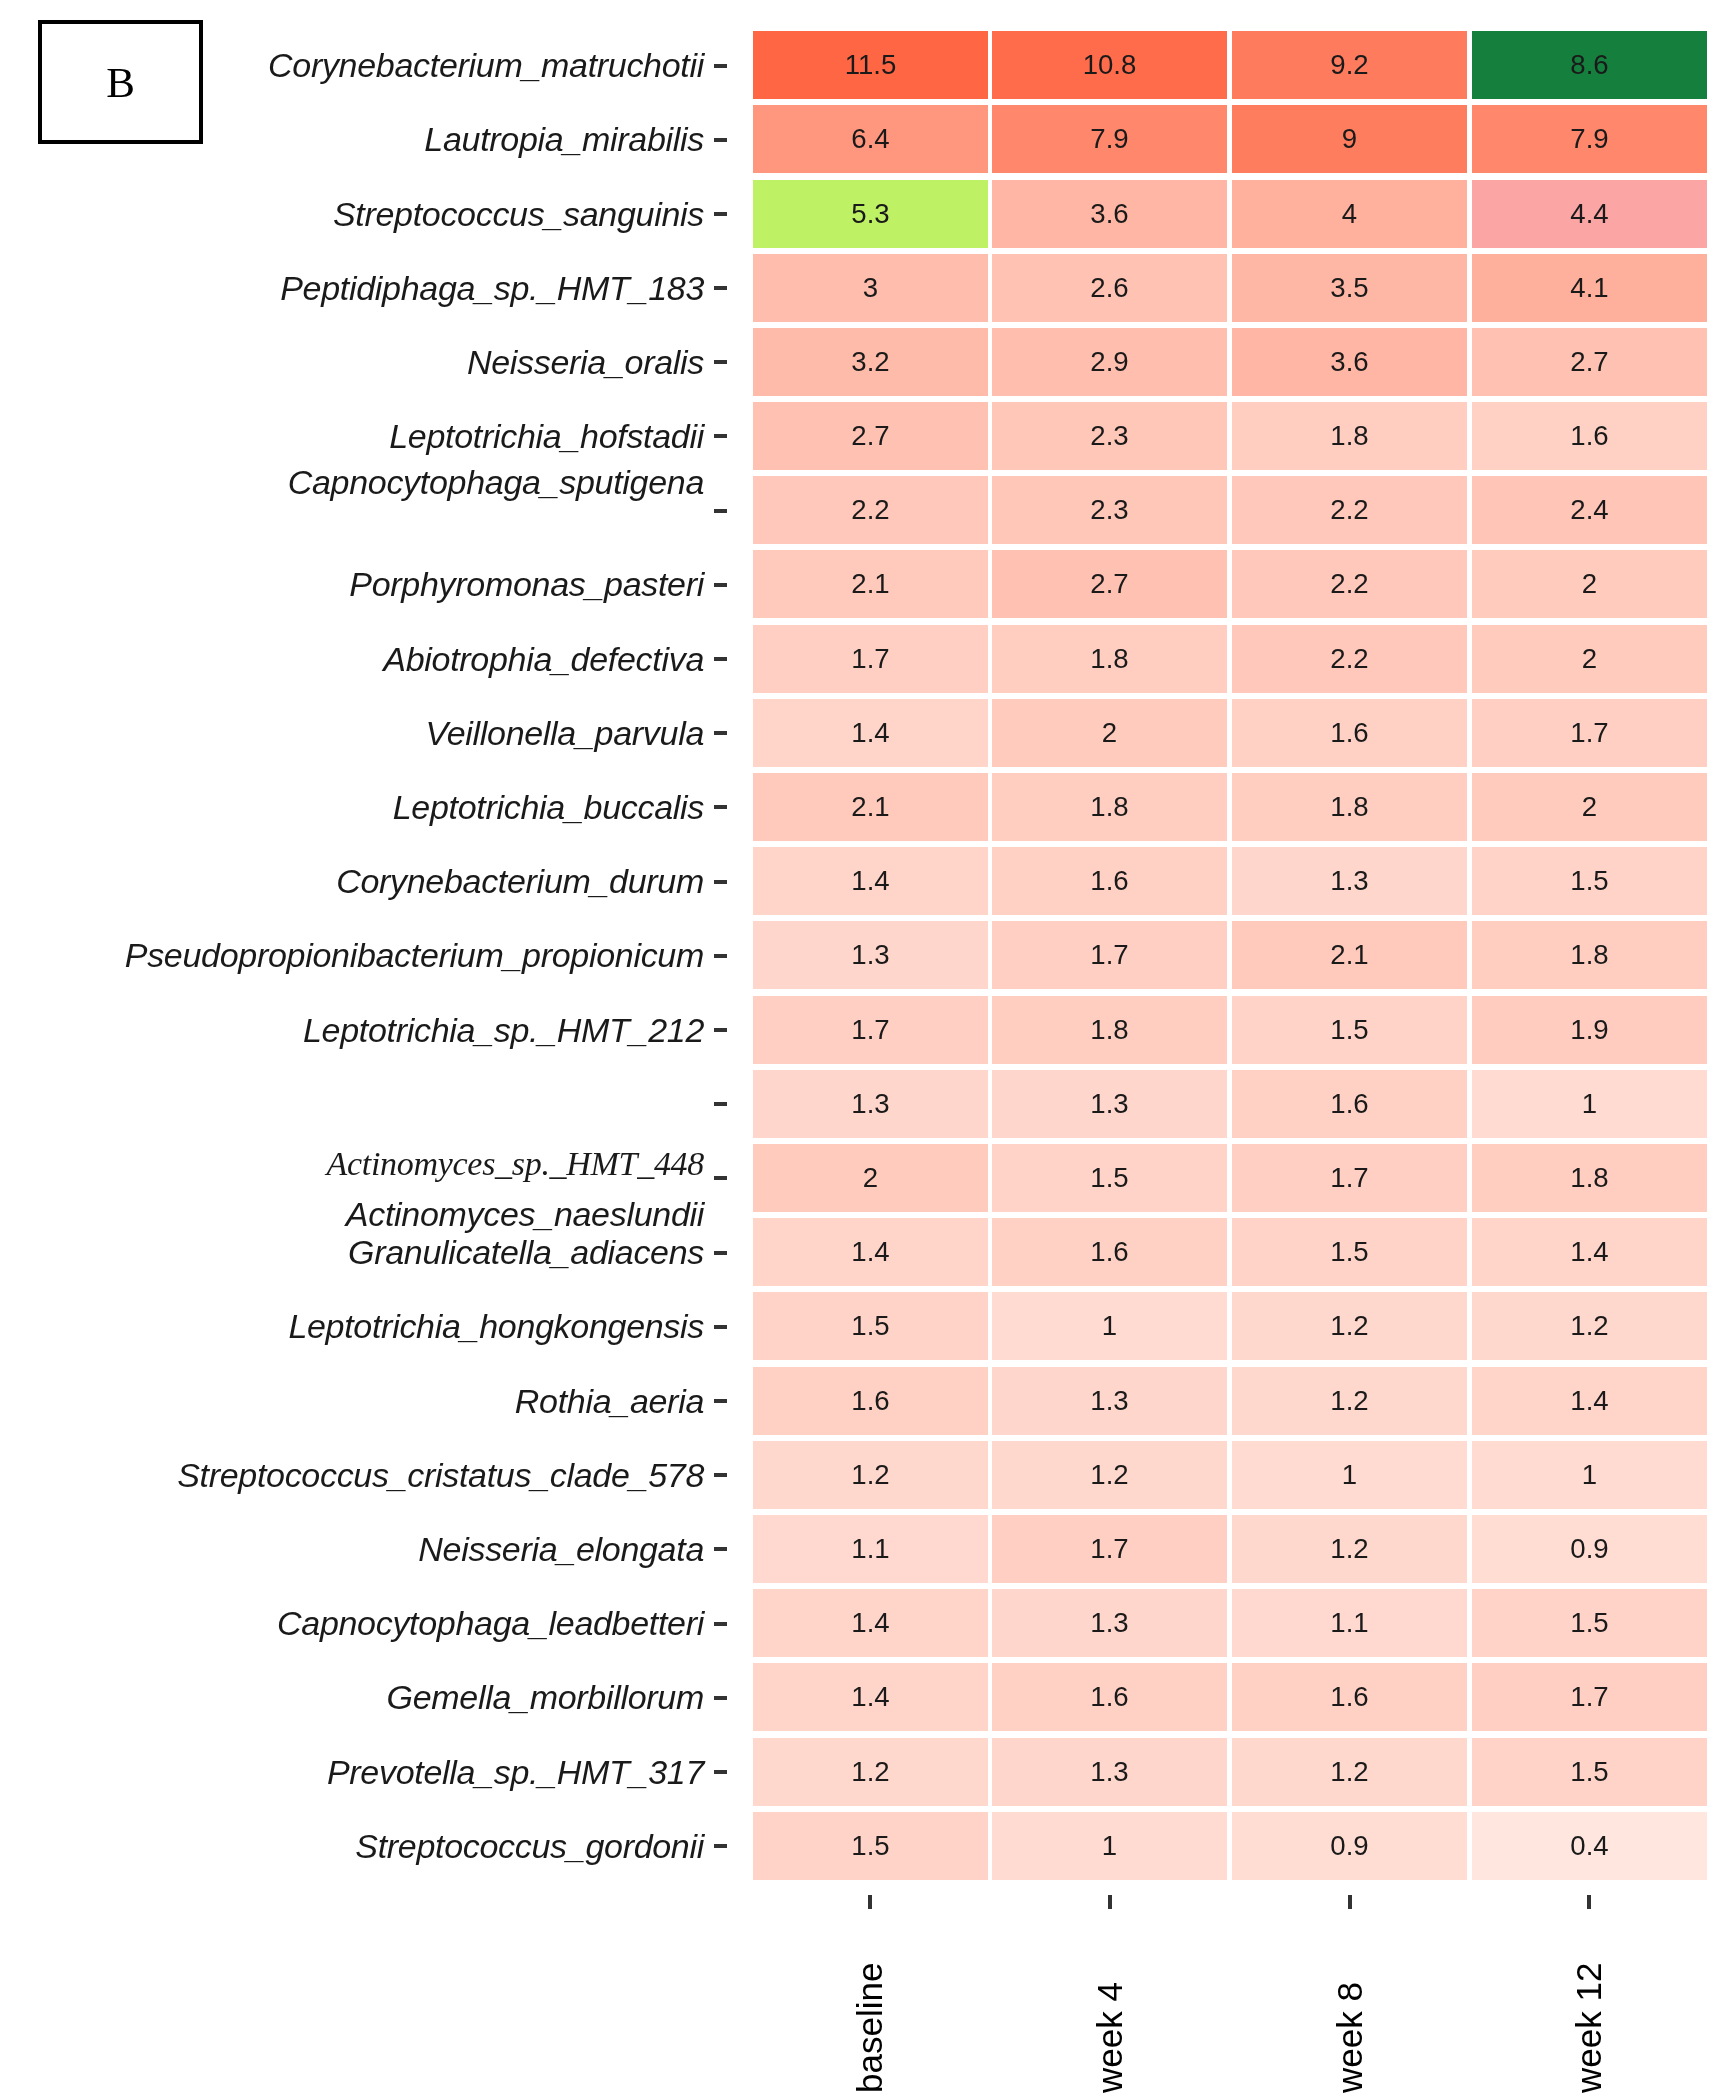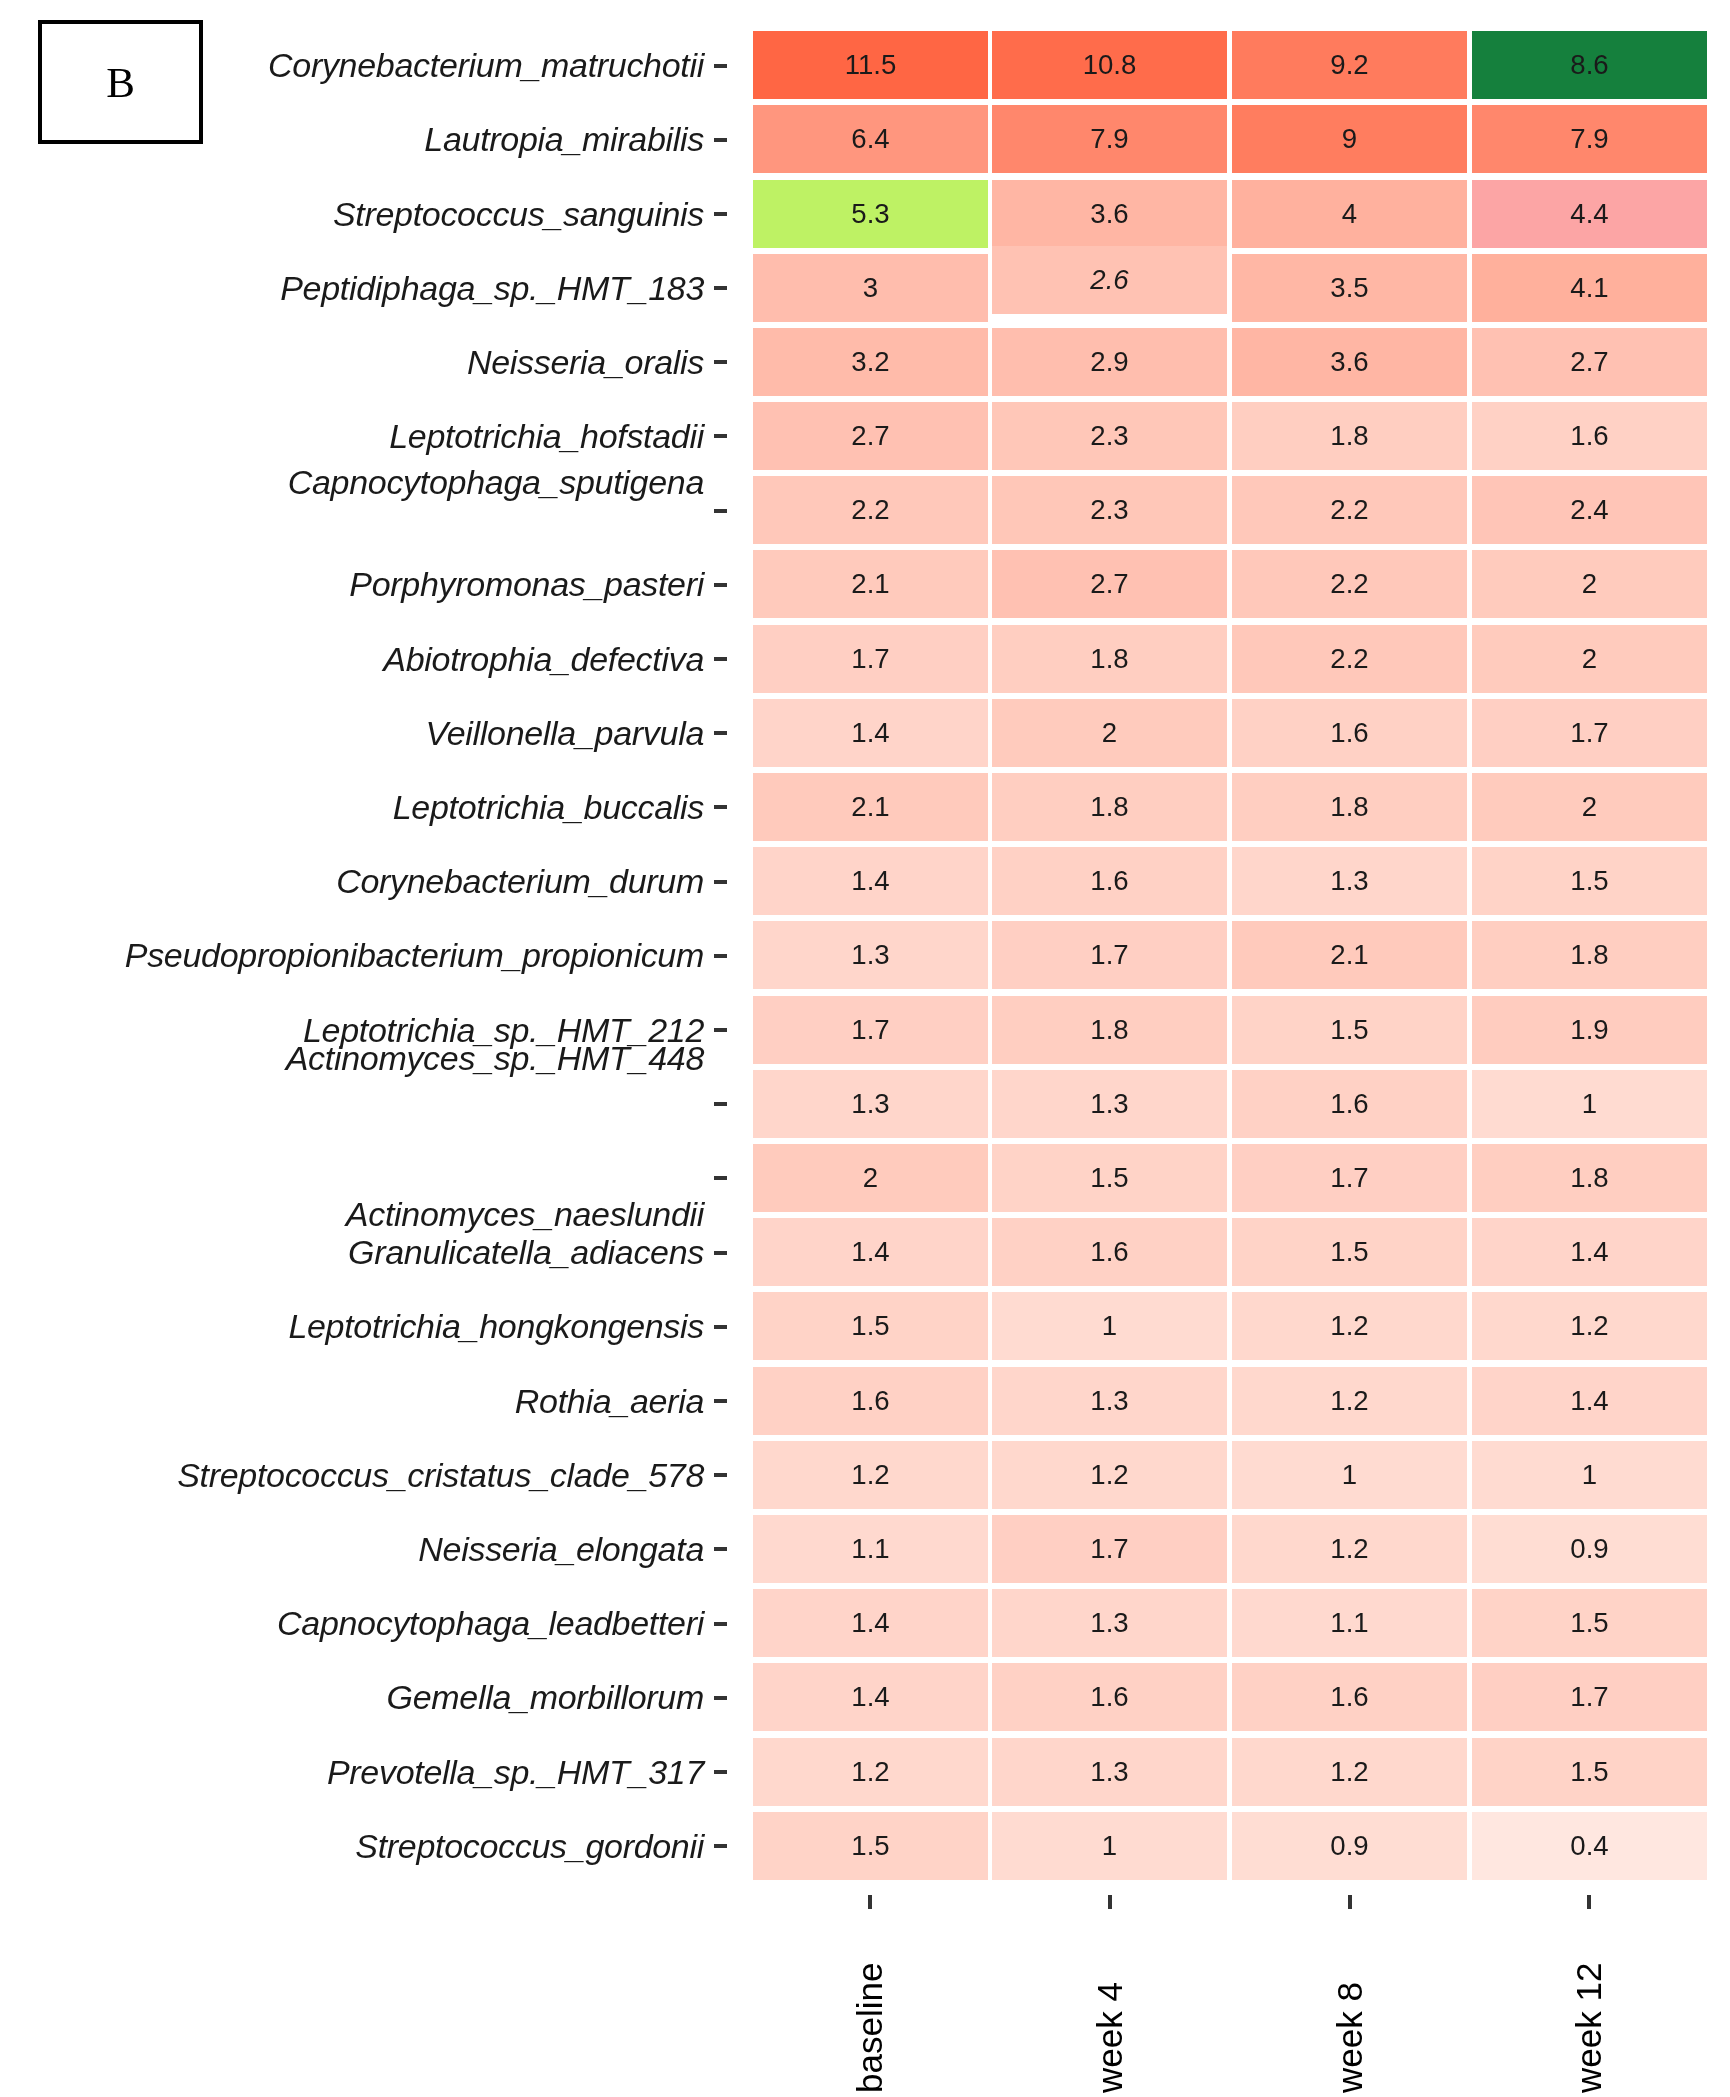--- a/index.html
+++ b/index.html
@@ -56,21 +56,21 @@
     <div class="cell" style="left: 1472px; top: 105px; background: rgb(255, 135, 108);">7.9</div>
     <div class="row-label" style="top: 180px;">Streptococcus_sanguinis</div>
     <div class="y-tick" style="top: 212px;"></div>
     <div class="cell" style="left: 753px; top: 180px; background: #bef264;">5.3</div>
     <div class="cell" style="left: 992px; top: 180px; background: rgb(255, 182, 164);">3.6</div>
     <div class="cell" style="left: 1232px; top: 180px; background: rgb(255, 177, 158);">4</div>
     <div class="cell" style="left: 1472px; top: 180px; background: #fca5a5;">4.4</div>
     <div class="row-label" style="top: 254px;">Peptidiphaga_sp._HMT_183</div>
     <div class="y-tick" style="top: 286px;"></div>
     <div class="cell" style="left: 753px; top: 254px; background: rgb(255, 189, 173);">3</div>
-    <div class="cell" style="left: 992px; top: 246px; background: rgb(255, 194, 179); font-style: italic;">2.6</div>
+    <div class="cell" style="left: 992px; top: 254px; background: rgb(255, 194, 179);">2.6</div>
     <div class="cell" style="left: 1232px; top: 254px; background: rgb(255, 183, 165);">3.5</div>
     <div class="cell" style="left: 1472px; top: 254px; background: rgb(255, 176, 156);">4.1</div>
     <div class="row-label" style="top: 328px;">Neisseria_oralis</div>
     <div class="y-tick" style="top: 360px;"></div>
     <div class="cell" style="left: 753px; top: 328px; background: rgb(255, 187, 170);">3.2</div>
     <div class="cell" style="left: 992px; top: 328px; background: rgb(255, 190, 174);">2.9</div>
     <div class="cell" style="left: 1232px; top: 328px; background: rgb(255, 182, 164);">3.6</div>
     <div class="cell" style="left: 1472px; top: 328px; background: rgb(255, 193, 178);">2.7</div>
     <div class="row-label" style="top: 402px;">Leptotrichia_hofstadii</div>
     <div class="y-tick" style="top: 434px;"></div>
@@ -119,21 +119,21 @@
     <div class="cell" style="left: 753px; top: 921px; background: rgb(255, 214, 203);">1.3</div>
     <div class="cell" style="left: 992px; top: 921px; background: rgb(255, 207, 195);">1.7</div>
     <div class="cell" style="left: 1232px; top: 921px; background: rgb(255, 202, 188);">2.1</div>
     <div class="cell" style="left: 1472px; top: 921px; background: rgb(255, 206, 193);">1.8</div>
     <div class="row-label" style="top: 996px;">Leptotrichia_sp._HMT_212</div>
     <div class="y-tick" style="top: 1028px;"></div>
     <div class="cell" style="left: 753px; top: 996px; background: rgb(255, 207, 195);">1.7</div>
     <div class="cell" style="left: 992px; top: 996px; background: rgb(255, 206, 193);">1.8</div>
     <div class="cell" style="left: 1232px; top: 996px; background: rgb(255, 211, 199);">1.5</div>
     <div class="cell" style="left: 1472px; top: 996px; background: rgb(255, 204, 191);">1.9</div>
-    <div class="row-label" style="top: 1024px;">Actinomyces_sp._HMT_448</div>
+    <div class="row-label" style="top: 1130px; font-family: Liberation Serif, serif;">Actinomyces_sp._HMT_448</div>
     <div class="y-tick" style="top: 1102px;"></div>
     <div class="cell" style="left: 753px; top: 1070px; background: rgb(255, 214, 203);">1.3</div>
     <div class="cell" style="left: 992px; top: 1070px; background: rgb(255, 214, 203);">1.3</div>
     <div class="cell" style="left: 1232px; top: 1070px; background: rgb(255, 209, 197);">1.6</div>
     <div class="cell" style="left: 1472px; top: 1070px; background: rgb(255, 219, 209);">1</div>
     <div class="row-label" style="top: 1180px;">Actinomyces_naeslundii</div>
     <div class="y-tick" style="top: 1176px;"></div>
     <div class="cell" style="left: 753px; top: 1144px; background: rgb(255, 203, 189);">2</div>
     <div class="cell" style="left: 992px; top: 1144px; background: rgb(255, 211, 199);">1.5</div>
     <div class="cell" style="left: 1232px; top: 1144px; background: rgb(255, 207, 195);">1.7</div>

